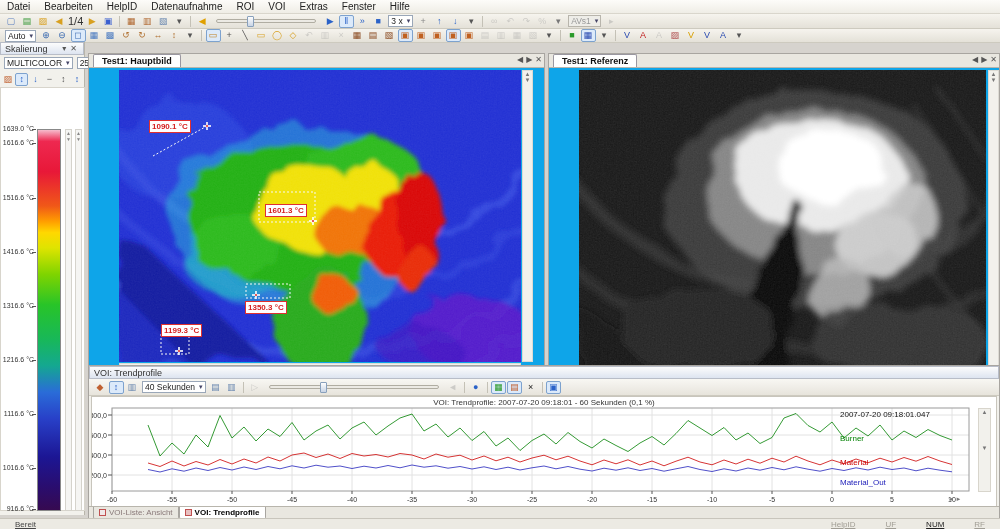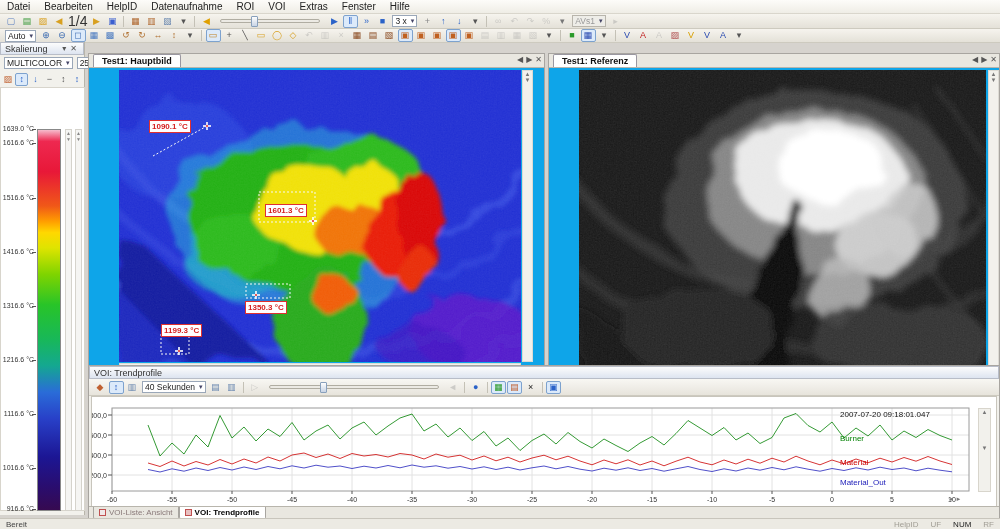--- a/index.html
+++ b/index.html
@@ -15,21 +15,21 @@
   .tbar { position:absolute; left:0; width:1000px; display:flex; align-items:center;
           background:linear-gradient(#f6f4ee,#e4e1d8); border-bottom:1px solid #cdcabf;
           padding:0 3px; }
   #toolbar1 { top:14px; height:15px; }
   #toolbar2 { top:29px; height:14px; }
   .ico { display:inline-flex; width:15px; height:13px; align-items:center; justify-content:center;
          font-size:9px; line-height:13px; border:1px solid transparent; border-radius:2px; margin:0 0.5px; }
   .ico.boxed { border-color:#7da2ce; background:#dceafa; }
   .ico.gray { opacity:.4; }
   .sep { width:1px; height:11px; background:#c4c1b6; margin:0 3px; display:inline-block; }
-  .tlabel { font-size:14px; color:#333; margin:0 1px; }
+  .tlabel { font-size:11px; color:#333; margin:0 1px; }
   .combo { display:inline-flex; align-items:center; height:12px; border:1px solid #9aa7b8;
            background:#fff; font-size:8.5px; padding:0 2px; margin:0 2px; color:#222; white-space:nowrap; }
   .combo .ca { margin-left:4px; color:#446; font-size:7px; }
   .combo.gray { background:#eeede8; color:#999; border-color:#b8b5ac; }
   .slider { position:relative; height:4px; background:#eceae4; border:1px solid #b0ada2;
             border-radius:2px; margin:0 6px; display:inline-block; }
   .slider .th { position:absolute; left:30%; top:-4px; width:7px; height:11px;
                 background:linear-gradient(#fdfdfd,#c9d5e6); border:1px solid #88a0bc; border-radius:1px; }
 
   
@@ -94,21 +94,21 @@
   .btab { height:12px; border:1px solid #a8a5a0; border-top:none; border-radius:0 0 2px 2px;
           font-size:8px; padding:0 5px; line-height:11px; display:flex; align-items:center; gap:3px; background:#e9e7e0; color:#8a7a7a; }
   .btab.active { background:#fff; font-weight:bold; color:#000; }
   .btab .ticon { width:7px; height:7px; border:1px solid #c05050; background:#f0e8e8; display:inline-block; }
   .btab.active .ticon { background:#e8c0c0; }
 
   
   #statusbar { position:absolute; left:0; top:518px; width:1000px; height:11px;
                background:#eceae3; border-top:1px solid #c8c5bc; font-size:8px; color:#444;
                display:flex; align-items:center; }
-  #statusbar .cell { padding:0 6px; }
+  #statusbar .cell { padding:0 15px;text-decoration:underline; }
   #statusbar .sp { flex:1; }
   .dim { color:#a09d94; }
   .strong { color:#222; }
 </style>
 </head>
 <body>
 
 <div id="app">
 
   <div id="menubar">
@@ -426,20 +426,21 @@
         <span class="sep"></span>
         <span class="ico" style="color: rgb(42, 98, 200);">●</span>
         <span class="sep"></span>
         <span class="ico boxed" style="color: rgb(42, 154, 42);">▦</span>
         <span class="ico boxed" style="color: rgb(192, 96, 48);">▤</span>
         <span class="ico" style="color: rgb(34, 34, 34);">×</span>
         <span class="sep"></span>
         <span class="ico boxed" style="color: rgb(42, 98, 200);">▣</span>
       </div>
     <div id="chartarea">
+      <div id="chart-title">VOI: Trendprofile: 2007-07-20 09:18:01 - 60 Sekunden (0,1 %)</div>
       <svg id="plot-svg">
           <rect x="20" y="11" width="857" height="83" fill="#ffffff"></rect>
           <line x1="20" y1="11" x2="20" y2="94" stroke="#e2e2e2"></line>
           <line x1="80" y1="11" x2="80" y2="94" stroke="#e2e2e2"></line>
           <line x1="140" y1="11" x2="140" y2="94" stroke="#e2e2e2"></line>
           <line x1="200" y1="11" x2="200" y2="94" stroke="#e2e2e2"></line>
           <line x1="260" y1="11" x2="260" y2="94" stroke="#e2e2e2"></line>
           <line x1="320" y1="11" x2="320" y2="94" stroke="#e2e2e2"></line>
           <line x1="380" y1="11" x2="380" y2="94" stroke="#e2e2e2"></line>
           <line x1="440" y1="11" x2="440" y2="94" stroke="#e2e2e2"></line>

